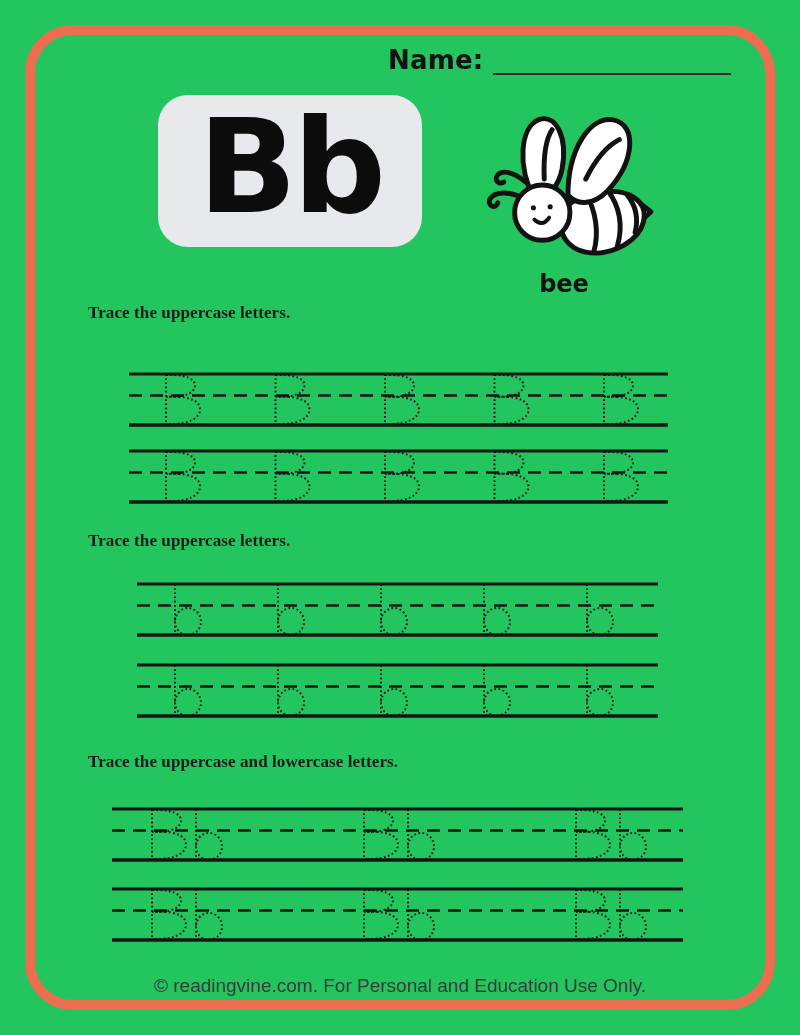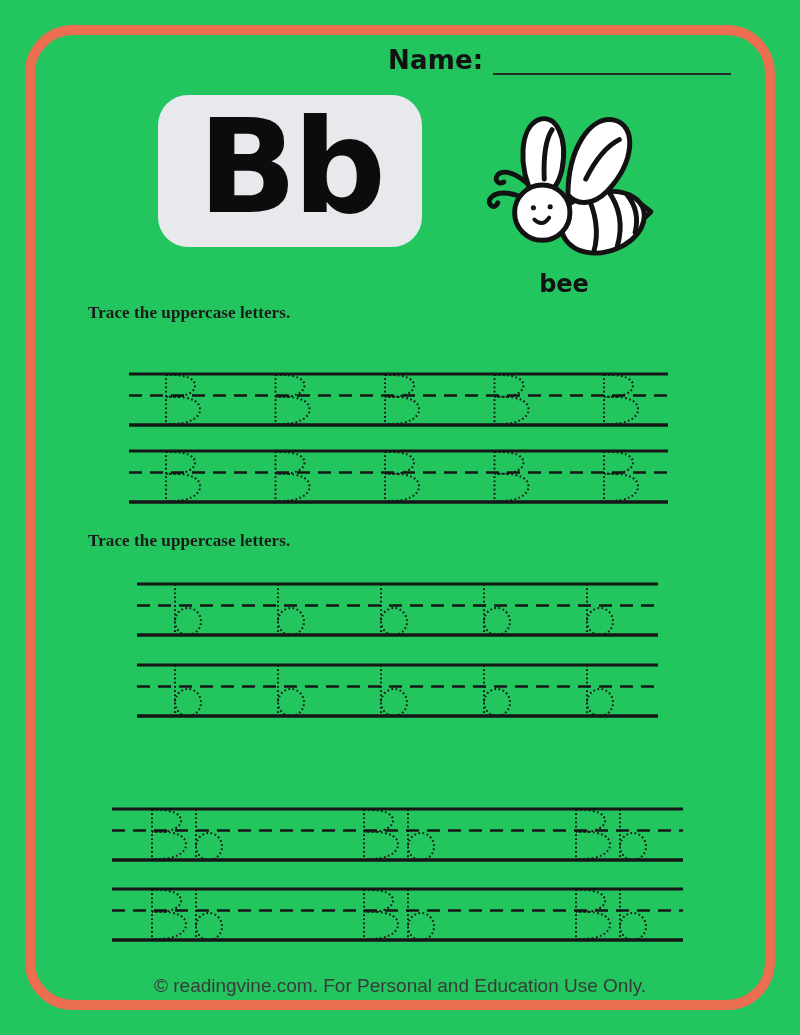--- a/index.html
+++ b/index.html
@@ -141,20 +141,21 @@
         <line x1="0" x2="521" y1="3" y2="3" stroke="#161616" stroke-width="2.8"></line>
         <line x1="0" x2="521" y1="24.5" y2="24.5" stroke="#161616" stroke-width="2.4" stroke-dasharray="13 8"></line>
         <line x1="0" x2="521" y1="54" y2="54" stroke="#161616" stroke-width="3.4"></line>
         <path d="M0 3 V54 M0 40.5 A13 13.5 0 1 0 26 40.5 A13 13.5 0 1 0 0 40.5" transform="translate(38,0)" fill="none" stroke="#161616" stroke-width="2" stroke-dasharray="1.7 2.5"></path>
         <path d="M0 3 V54 M0 40.5 A13 13.5 0 1 0 26 40.5 A13 13.5 0 1 0 0 40.5" transform="translate(141,0)" fill="none" stroke="#161616" stroke-width="2" stroke-dasharray="1.7 2.5"></path>
         <path d="M0 3 V54 M0 40.5 A13 13.5 0 1 0 26 40.5 A13 13.5 0 1 0 0 40.5" transform="translate(244,0)" fill="none" stroke="#161616" stroke-width="2" stroke-dasharray="1.7 2.5"></path>
         <path d="M0 3 V54 M0 40.5 A13 13.5 0 1 0 26 40.5 A13 13.5 0 1 0 0 40.5" transform="translate(347,0)" fill="none" stroke="#161616" stroke-width="2" stroke-dasharray="1.7 2.5"></path>
         <path d="M0 3 V54 M0 40.5 A13 13.5 0 1 0 26 40.5 A13 13.5 0 1 0 0 40.5" transform="translate(450,0)" fill="none" stroke="#161616" stroke-width="2" stroke-dasharray="1.7 2.5"></path>
       </svg></div>
 
+  <h2 class="trace-heading h3">Trace the uppercase and lowercase letters.</h2>
   <div class="trace-row r3a"><svg viewBox="0 0 571 57" width="571" height="57">
         <line x1="0" x2="571" y1="3" y2="3" stroke="#161616" stroke-width="2.8"></line>
         <line x1="0" x2="571" y1="24.5" y2="24.5" stroke="#161616" stroke-width="2.4" stroke-dasharray="13 8"></line>
         <line x1="0" x2="571" y1="54" y2="54" stroke="#161616" stroke-width="3.4"></line>
         <path d="M0 3 V54 M0 4 L6 4 C19 4 29 7.5 29 14.5 C29 21.5 19 25.8 8 25.8 L0 25.8 M0 25.8 L8 25.8 C24 25.8 34 30 34 38.5 C34 47.5 22 53 6 53 L0 53" transform="translate(40,0)" fill="none" stroke="#161616" stroke-width="2" stroke-dasharray="1.7 2.5"></path>
         <path d="M0 3 V54 M0 40.5 A13 13.5 0 1 0 26 40.5 A13 13.5 0 1 0 0 40.5" transform="translate(84,0)" fill="none" stroke="#161616" stroke-width="2" stroke-dasharray="1.7 2.5"></path>
         <path d="M0 3 V54 M0 4 L6 4 C19 4 29 7.5 29 14.5 C29 21.5 19 25.8 8 25.8 L0 25.8 M0 25.8 L8 25.8 C24 25.8 34 30 34 38.5 C34 47.5 22 53 6 53 L0 53" transform="translate(252,0)" fill="none" stroke="#161616" stroke-width="2" stroke-dasharray="1.7 2.5"></path>
         <path d="M0 3 V54 M0 40.5 A13 13.5 0 1 0 26 40.5 A13 13.5 0 1 0 0 40.5" transform="translate(296,0)" fill="none" stroke="#161616" stroke-width="2" stroke-dasharray="1.7 2.5"></path>
         <path d="M0 3 V54 M0 4 L6 4 C19 4 29 7.5 29 14.5 C29 21.5 19 25.8 8 25.8 L0 25.8 M0 25.8 L8 25.8 C24 25.8 34 30 34 38.5 C34 47.5 22 53 6 53 L0 53" transform="translate(464,0)" fill="none" stroke="#161616" stroke-width="2" stroke-dasharray="1.7 2.5"></path>
         <path d="M0 3 V54 M0 40.5 A13 13.5 0 1 0 26 40.5 A13 13.5 0 1 0 0 40.5" transform="translate(508,0)" fill="none" stroke="#161616" stroke-width="2" stroke-dasharray="1.7 2.5"></path>

